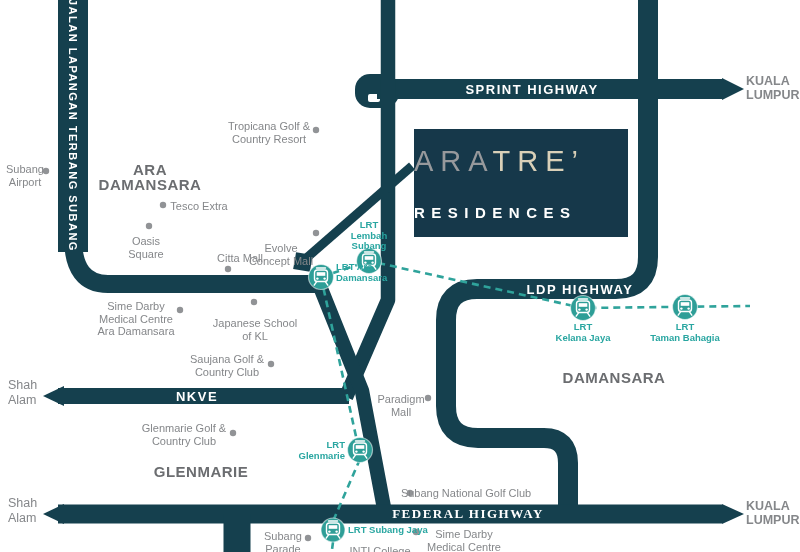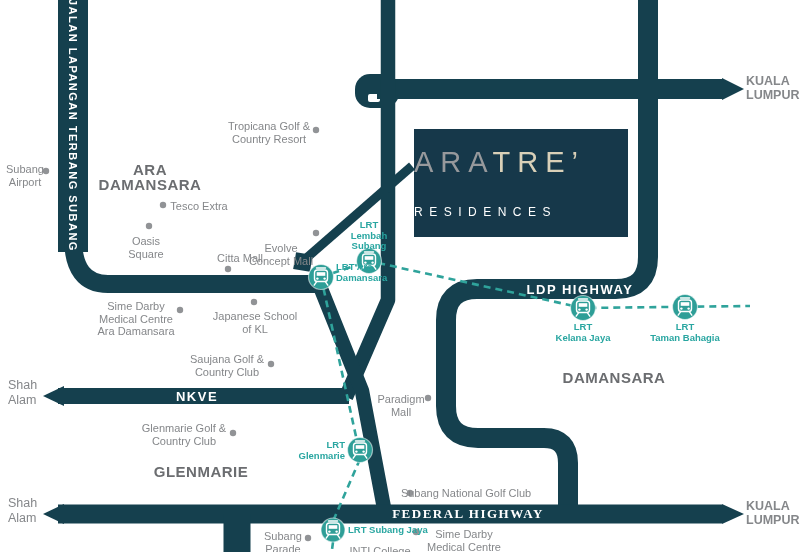--- a/index.html
+++ b/index.html
@@ -23,21 +23,21 @@
   .sa{color:var(--dest-text,#85878A);font-size:12.5px;line-height:15px;}
   .vlabel{position:absolute;display:flex;align-items:center;justify-content:center;
           writing-mode:vertical-rl;color:#fff;font-weight:bold;font-size:11px;
           letter-spacing:1.5px;white-space:nowrap;}
   #logo-box{position:absolute;left:414px;top:129px;width:214px;height:108px;
             background:var(--logo-bg,#16384A);display:flex;flex-direction:column;
             align-items:flex-start;justify-content:center;}
   #logo-brand{font-size:29px;font-weight:300;letter-spacing:7px;line-height:30px;white-space:nowrap;}
   #logo-brand .a{color:var(--logo-ara,#97999C);}
   #logo-brand .b{color:var(--logo-tre,#D9D0B8);}
-  #logo-sub{margin-top:28px;color:#fff;font-size:12px;font-weight:normal;letter-spacing:6.5px;white-space:nowrap;}
+  #logo-sub{margin-top:28px;color:#fff;font-size:15px;font-weight:bold;letter-spacing:6.5px;white-space:nowrap;}
 </style>
 </head>
 <body>
 
 <div id="stage">
 
   <svg width="800" height="552" viewBox="0 0 800 552">
     <defs>
       <g id="train-icon-def">
         <path d="M -4.5,-9 H 4.5" class="ti"></path>
@@ -127,20 +127,21 @@
       <circle r="12.5" class="stc"></circle>
         <use href="#train-icon-def"></use>
     </g>
     <g transform="translate(333,530)">
       <circle r="12" class="stc"></circle>
         <use href="#train-icon-def"></use>
     </g>
   </svg>
 
   <div class="vlabel" style="left:58px;top:0;width:30px;height:250px;">JALAN LAPANGAN TERBANG SUBANG</div>
+  <div class="lbl hwy ctr" style="left:532px;top:89px;">SPRINT HIGHWAY</div>
   <div class="lbl hwy ctr" style="left:580px;top:289px;">LDP HIGHWAY</div>
   <div class="lbl hwy ctr" style="left:197px;top:396px;">NKVE</div>
   <div class="lbl hwy ctr" style="left:468px;top:514px;font-family:Liberation Serif, serif;">FEDERAL HIGHWAY</div>
 
   <div class="lbl dest vctr" style="left:746px;top:88px;">KUALA
 LUMPUR</div>
   <div class="lbl dest vctr" style="left:746px;top:513px;">KUALA
 LUMPUR</div>
   <div class="lbl sa vctr" style="left:8px;top:393px;">Shah
 Alam</div>
@@ -158,21 +159,21 @@
 Country Resort</div>
   <div class="lbl poi ctr" style="left:199px;top:206px;">Tesco Extra</div>
   <div class="lbl poi ctr" style="left:146px;top:247px;">Oasis
 Square</div>
   <div class="lbl poi ctr" style="left:281px;top:229px;margin-top:25px;">Evolve
 Concept Mall</div>
   <div class="lbl poi ctr" style="left:240px;top:258px;">Citta Mall</div>
   <div class="lbl poi ctr" style="left:136px;top:319px;">Sime Darby
 Medical Centre
 Ara Damansara</div>
-  <div class="lbl poi ctr" style="left:255px;top:322px;">Japanese School
+  <div class="lbl poi ctr" style="left:255px;top:329px;">Japanese School
 of KL</div>
   <div class="lbl poi ctr" style="left:227px;top:365px;">Saujana Golf &amp;
 Country Club</div>
   <div class="lbl poi ctr" style="left:184px;top:434px;">Glenmarie Golf &amp;
 Country Club</div>
   <div class="lbl poi ctr" style="left:401px;top:405px;">Paradigm
 Mall</div>
   <div class="lbl poi ctr" style="left:466px;top:493px;">Subang National Golf Club</div>
   <div class="lbl poi ctr" style="left:283px;top:542px;">Subang
 Parade</div>

